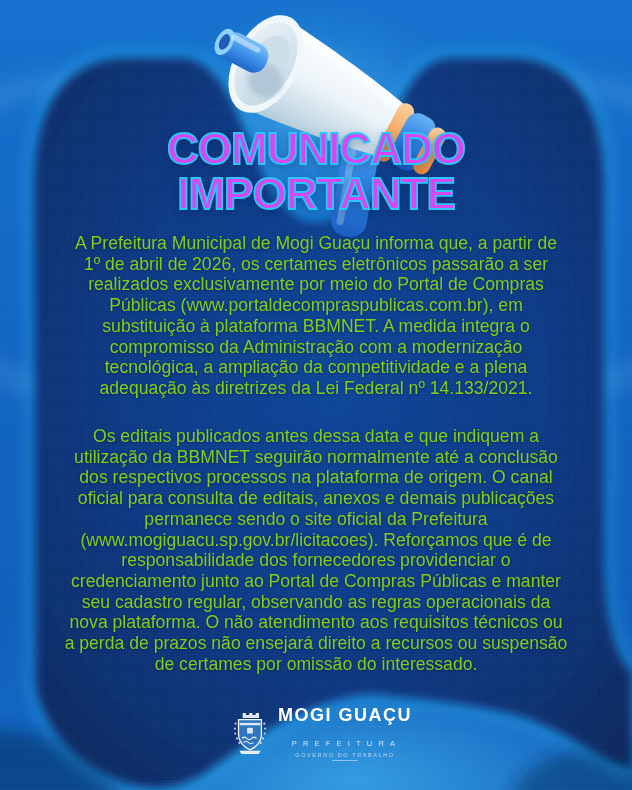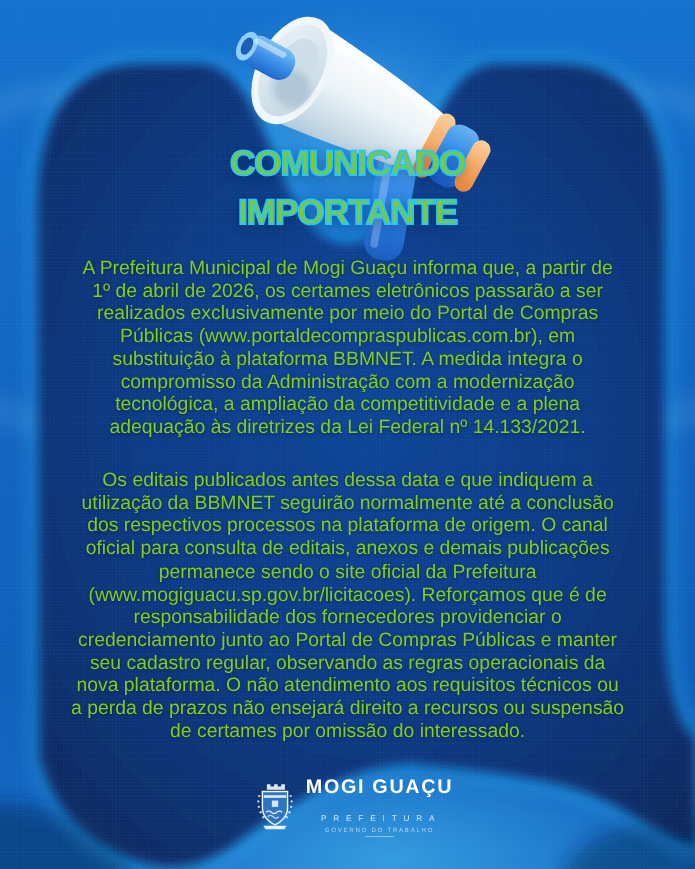--- a/index.html
+++ b/index.html
@@ -10,22 +10,22 @@
   }
   .bg-svg{position:absolute;inset:0;display:block;}
   .texture{
     position:absolute;inset:0;pointer-events:none;opacity:.5;
     background-image:
       repeating-linear-gradient(0deg, rgba(150,205,255,.05) 0 1px, transparent 1px 3px),
       repeating-linear-gradient(90deg, rgba(150,205,255,.05) 0 1px, transparent 1px 3px);
   }
   .title{
     position:absolute;top:126px;left:0;right:0;margin:0;
-    text-align:center;color:#84cc16;
-    font-size:32px;font-weight:900;line-height:45px;letter-spacing:-1px;
+    text-align:center;color:#d946ef;
+    font-size:44px;font-weight:900;line-height:45px;letter-spacing:-1px;
     -webkit-text-stroke:1.8px #2cc5f7;
     text-shadow:0 3px 10px rgba(3,20,60,.35);
   }
   .title span{display:block;}
   .para{
     position:absolute;left:26px;right:26px;margin:0;
     text-align:center;color:#84cc16;
     font-size:17.6px;line-height:20.7px;font-weight:400;
     white-space:pre-line;
     text-shadow:0 1px 3px rgba(3,18,55,.4);

